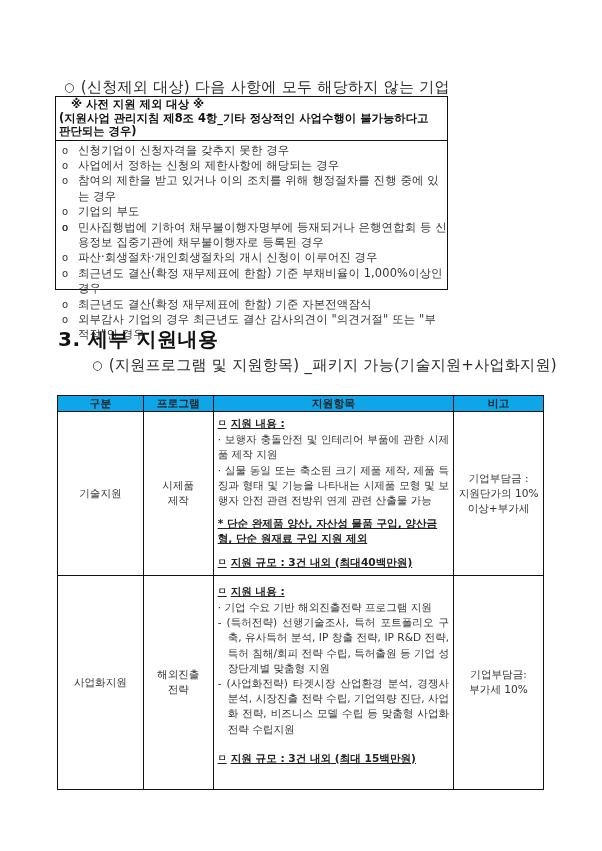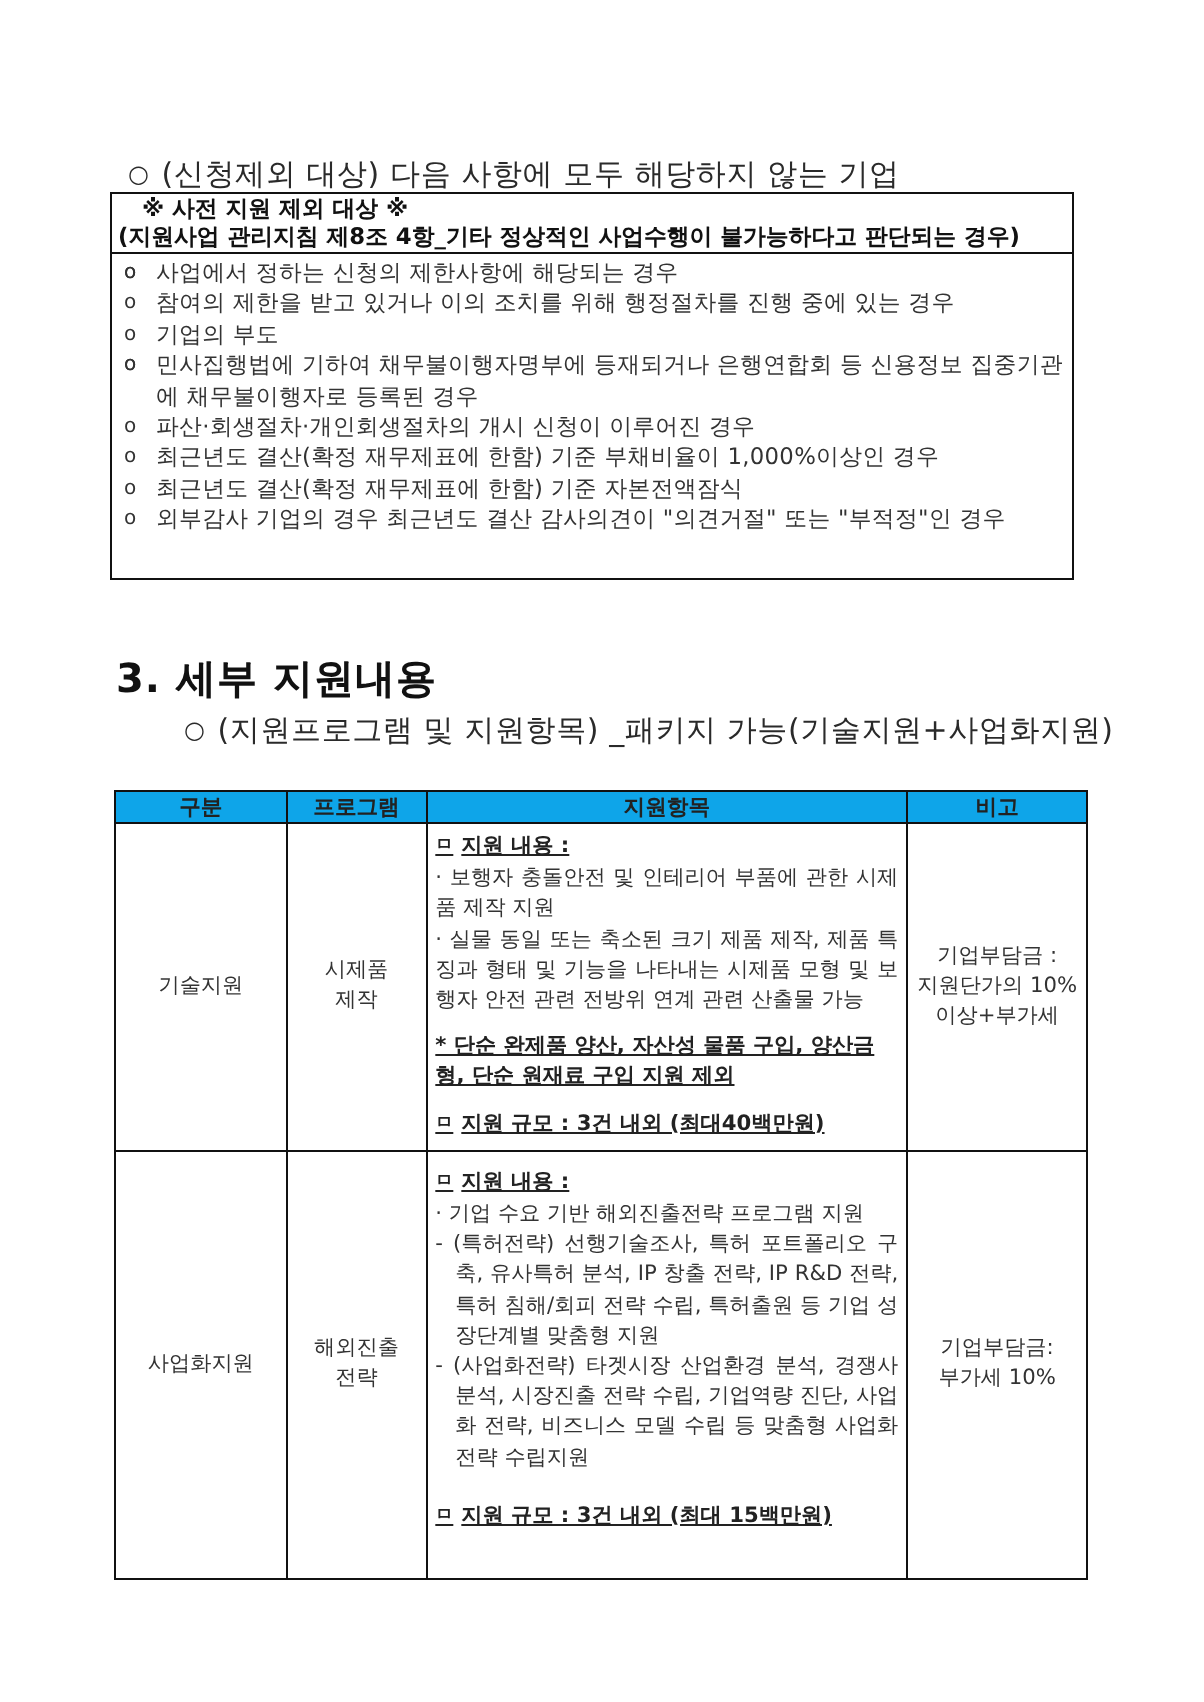--- a/index.html
+++ b/index.html
@@ -6,21 +6,21 @@
   html, body { width: 602px; height: 851px; background: #ffffff; overflow: hidden; }
   body { position: relative; font-family: "DejaVu Sans", "Liberation Sans", sans-serif; color: #222; }
 
   .subtitle {
     position: absolute; left: 64px; font-size: 15px; color: #2a2a2a;
     letter-spacing: 0.3px; white-space: nowrap;
   }
   .subtitle .bullet { margin-right: 6px; font-size: 12px; position: relative; top: -1px; }
 
   #exclusion-box {
-    position: absolute; left: 55px; top: 96px; width: 482px; height: 194px;
+    position: absolute; left: 55px; top: 96px; width: 393px; height: 194px;
     border: 1.3px solid #111;
   }
   #exclusion-box .box-header {
     border-bottom: 1.3px solid #111; padding: 1px 4px 1px 3px;
     font-weight: bold; font-size: 11.4px; line-height: 13.5px; color: #111;
   }
   #exclusion-box .box-header .hdr1 { padding-left: 12px; }
   #exclusion-box ul { list-style: none; padding: 2px 0 0 6px; }
   #exclusion-box li {
     font-size: 11.4px; line-height: 15.4px; color: #333; position: relative;
@@ -57,21 +57,21 @@
 <div class="subtitle" style="top: 68px; margin-top: 10px;">
   <span class="bullet">○</span><span>(신청제외 대상) 다음 사항에 모두 해당하지 않는 기업</span>
 </div>
 
 <div id="exclusion-box">
   <div class="box-header">
     <div class="hdr1">※ 사전 지원 제외 대상 ※</div>
     <div>(지원사업 관리지침 제8조 4항_기타 정상적인 사업수행이 불가능하다고 판단되는 경우)</div>
   </div>
   <ul>
-    <li><span class="li-bullet">o</span></li>
+    <li><span class="li-bullet">o</span><span>신청기업이 신청자격을 갖추지 못한 경우</span></li>
     <li><span class="li-bullet">o</span><span>사업에서 정하는 신청의 제한사항에 해당되는 경우</span></li>
     <li><span class="li-bullet">o</span><span>참여의 제한을 받고 있거나 이의 조치를 위해 행정절차를 진행 중에 있는 경우</span></li>
     <li><span class="li-bullet">o</span><span>기업의 부도</span></li>
     <li><span class="li-bullet">o</span></li>
     <li><span class="li-bullet">o</span><span>민사집행법에 기하여 채무불이행자명부에 등재되거나 은행연합회 등 신용정보 집중기관에 채무불이행자로 등록된 경우</span></li>
     <li><span class="li-bullet">o</span><span>파산·회생절차·개인회생절차의 개시 신청이 이루어진 경우</span></li>
     <li><span class="li-bullet">o</span><span>최근년도 결산(확정 재무제표에 한함) 기준 부채비율이 1,000%이상인 경우</span></li>
     <li><span class="li-bullet">o</span><span>최근년도 결산(확정 재무제표에 한함) 기준 자본전액잠식</span></li>
     <li><span class="li-bullet">o</span><span>외부감사 기업의 경우 최근년도 결산 감사의견이 "의견거절" 또는 "부적정"인 경우</span></li>
   </ul>

